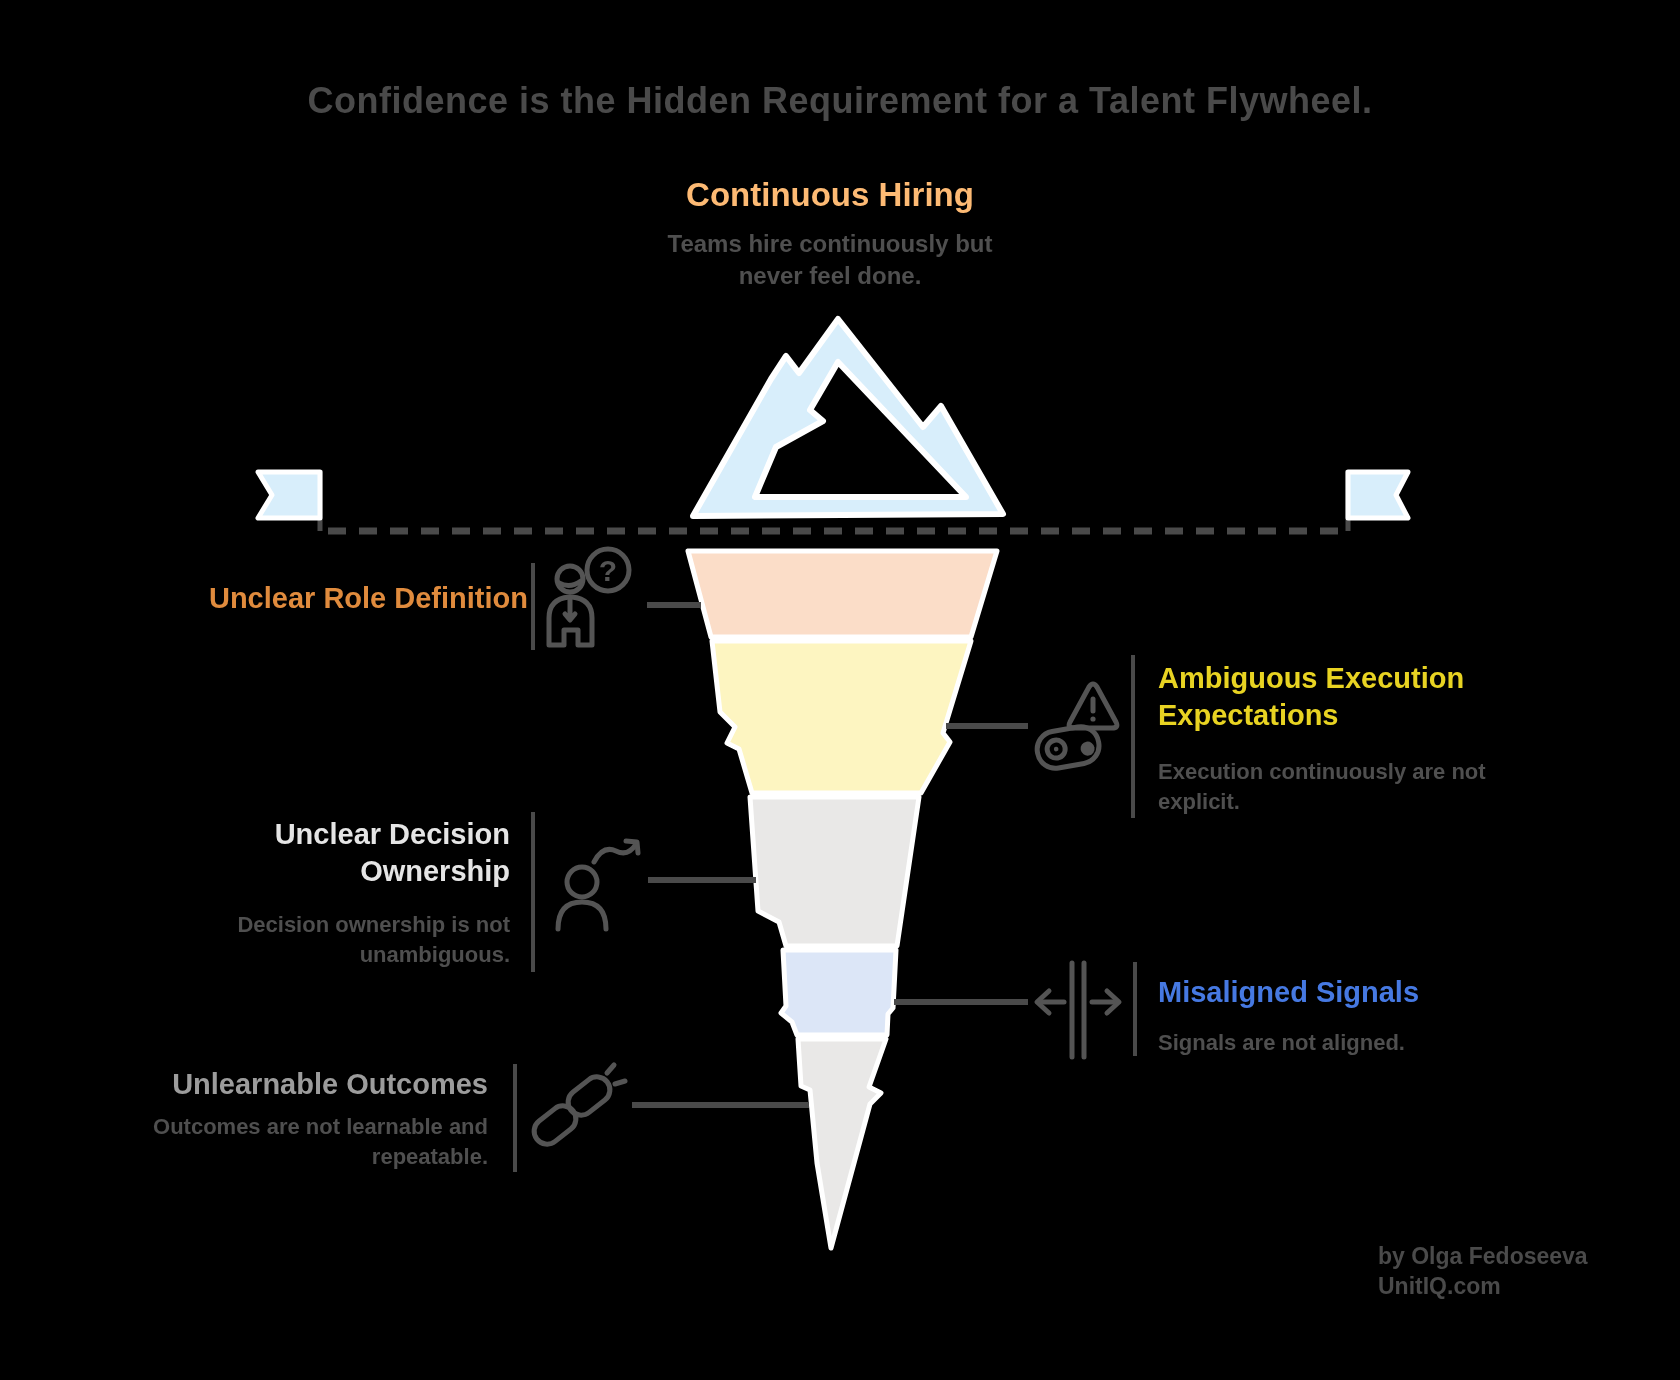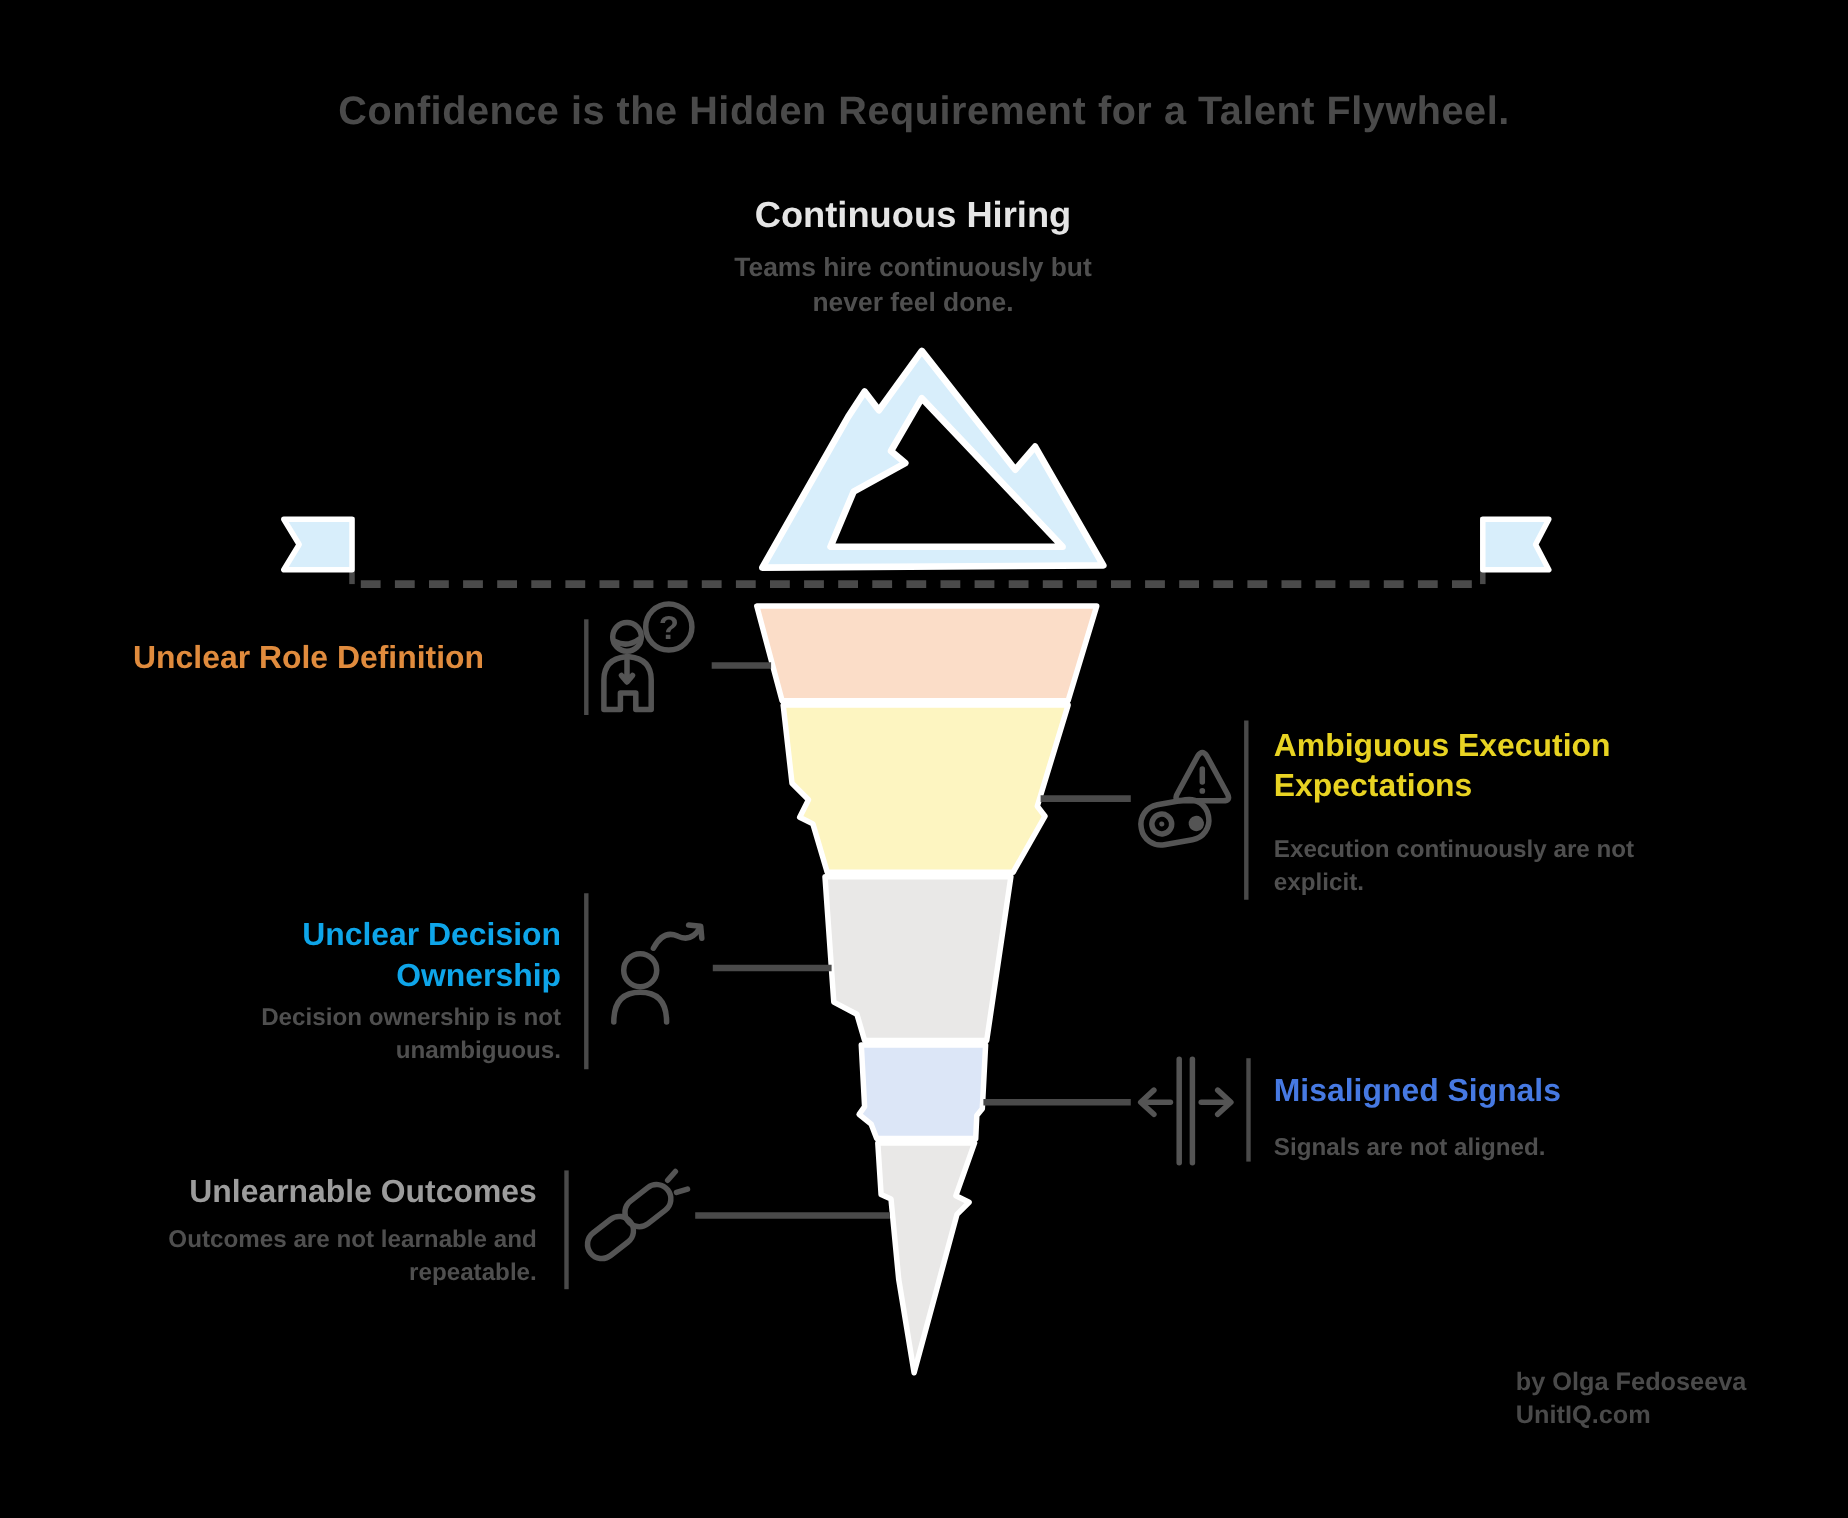--- a/index.html
+++ b/index.html
@@ -9,21 +9,21 @@
   }
   .canvas svg.graphic{position:absolute;left:0;top:0;width:1680px;height:1380px;}
   .txt{position:absolute;}
   .page-title{left:0;width:1680px;top:80px;text-align:center;font-size:36px;color:#4a4a4a;letter-spacing:.5px;}
   .surface-label{left:440px;width:780px;top:176px;text-align:center;font-size:33px;color:#E25353;}
   .surface-desc{left:650px;width:360px;top:228px;text-align:center;font-size:24px;line-height:1.35;color:#4f4f4f;}
   .desc{font-size:22px;line-height:1.35;color:#4f4f4f;}
   .item-label{font-size:29px;line-height:1.28;}
   .right-align{text-align:right;}
   .left-align{text-align:left;}
-  .role-label{right:1240px;top:580px;white-space:nowrap;color:#E08B3D;}
+  .role-label{right:1152px;top:580px;white-space:nowrap;color:#E08B3D;}
   .role-desc{right:1170px;top:634px;white-space:nowrap;}
   .execution-label{left:1158px;top:660px;width:345px;color:#E8D322;}
   .execution-desc{left:1158px;top:757px;width:390px;}
   .decision-label{right:1170px;top:816px;width:290px;color:#9C9C9C;}
   .decision-desc{right:1170px;top:910px;width:340px;}
   .signals-label{left:1158px;top:974px;white-space:nowrap;color:#4679E2;}
   .signals-desc{left:1158px;top:1028px;white-space:nowrap;}
   .outcomes-label{right:1192px;top:1066px;white-space:nowrap;color:#9C9C9C;}
   .outcomes-desc{right:1192px;top:1112px;width:390px;}
   .attribution{left:1378px;top:1242px;font-size:23px;line-height:1.3;color:#4a4a4a;}
@@ -107,29 +107,29 @@
     <g fill="none" stroke="#545454" stroke-width="5" stroke-linecap="round" stroke-linejoin="round">
       <rect x="566" y="1083" width="46" height="26" rx="13" transform="rotate(-38 589 1096)"></rect>
       <rect x="532" y="1112" width="46" height="26" rx="13" transform="rotate(-38 555 1125)"></rect>
       <path d="M 607,1073 L 614,1065"></path>
       <path d="M 615,1084 L 625,1081"></path>
     </g>
   </svg>
 
   <div class="txt page-title">Confidence is the Hidden Requirement for a Talent Flywheel.</div>
 
-  <div class="txt surface-label" style="color: #e5e5e5;">Continuous Hiring</div>
+  <div class="txt surface-label" style="color: #fdba74;">Continuous Hiring</div>
   <div class="txt surface-desc">Teams hire continuously but never feel done.</div>
 
   <div class="txt item-label right-align role-label" style="color: rgb(224, 139, 61);">Unclear Role Definition</div>
 
   <div class="txt item-label left-align execution-label" style="color: rgb(232, 211, 34);">Ambiguous Execution Expectations</div>
   <div class="txt desc left-align execution-desc">Execution continuously are not explicit.</div>
 
-  <div class="txt item-label right-align decision-label" style="color: #0ea5e9; margin-top: 16px;">Unclear Decision Ownership</div>
+  <div class="txt item-label right-align decision-label" style="color: #e5e5e5;">Unclear Decision Ownership</div>
   <div class="txt desc right-align decision-desc">Decision ownership is not unambiguous.</div>
 
   <div class="txt item-label left-align signals-label" style="color: rgb(70, 121, 226);">Misaligned Signals</div>
   <div class="txt desc left-align signals-desc">Signals are not aligned.</div>
 
   <div class="txt item-label right-align outcomes-label" style="color: rgb(156, 156, 156);">Unlearnable Outcomes</div>
   <div class="txt desc right-align outcomes-desc">Outcomes are not learnable and repeatable.</div>
 
   <div class="txt attribution">
     <div>by Olga Fedoseeva</div>

